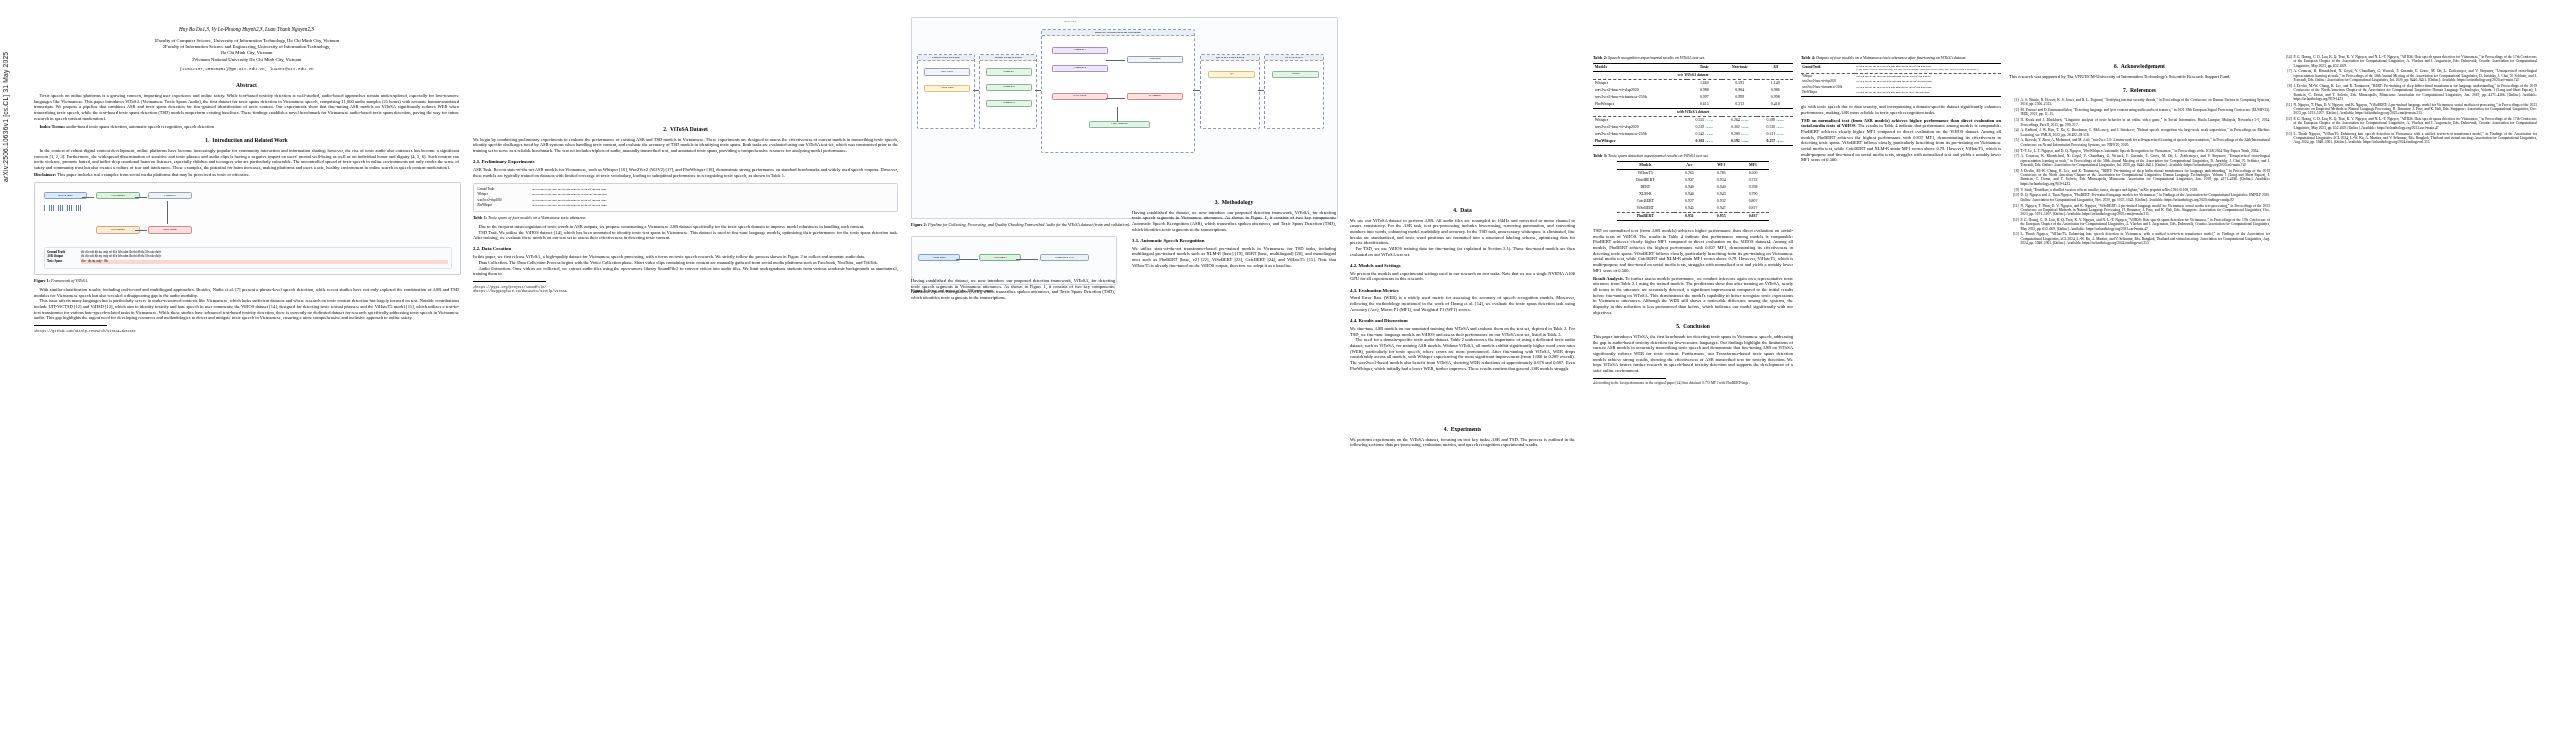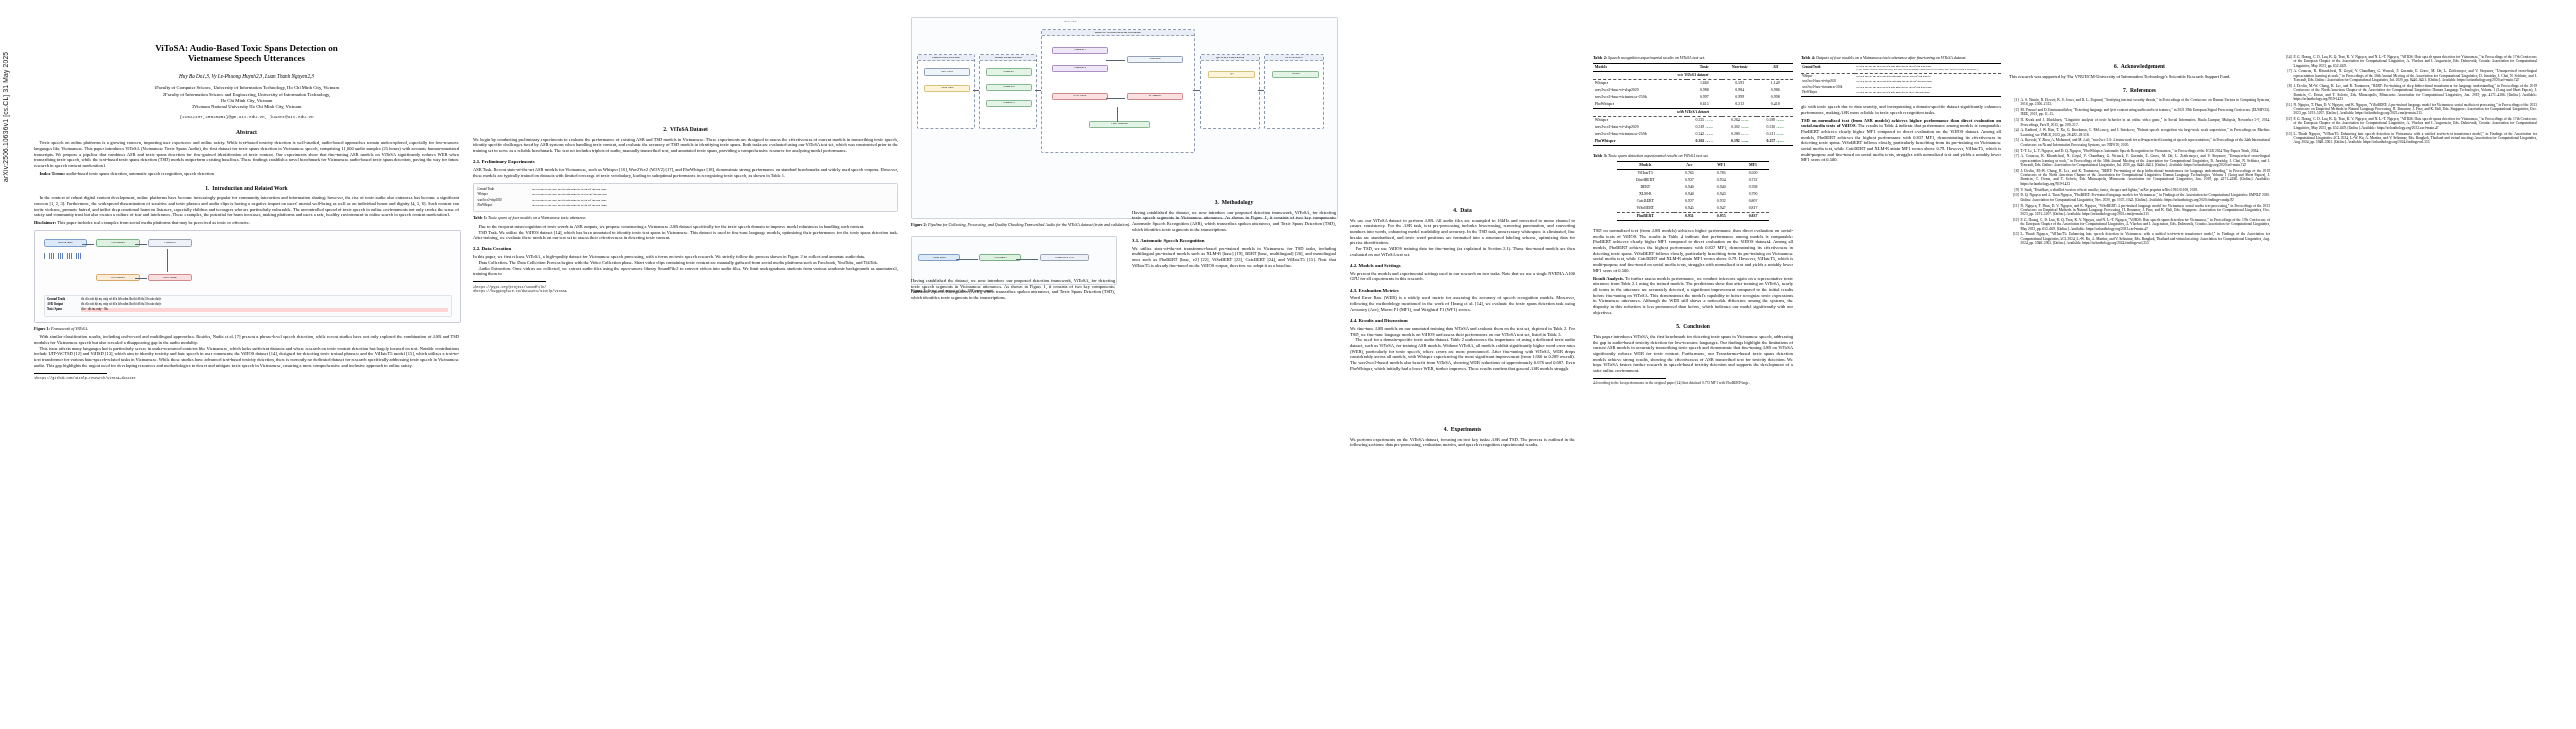--- a/index.html
+++ b/index.html
@@ -98,24 +98,20 @@
 </head>
 <body>
 
 <div id="page">
 
   <div class="arxiv-stamp">arXiv:2506.10636v1  [cs.CL]  31 May 2025</div>
 
   <div class="cols">
 
     <div class="col c1">
-      <h1 class="title">
-        <span>ViToSA: Audio-Based Toxic Spans Detection on</span><br>
-        <span>Vietnamese Speech Utterances</span>
-      </h1>
       <div class="authors">Huy Ba Do1,3, Vy Le-Phuong Huynh2,3, Luan Thanh Nguyen2,3</div>
       <div class="affil">
         <div>1Faculty of Computer Science, University of Information Technology, Ho Chi Minh City, Vietnam</div>
         <div>2Faculty of Information Science and Engineering, University of Information Technology,</div>
         <div>Ho Chi Minh City, Vietnam</div>
         <div>3Vietnam National University Ho Chi Minh City, Vietnam</div>
       </div>
       <div class="emails">{21522137,20520951}@gm.uit.edu.vn, luannt@uit.edu.vn</div>
 
       <h2 class="abs">Abstract</h2>

